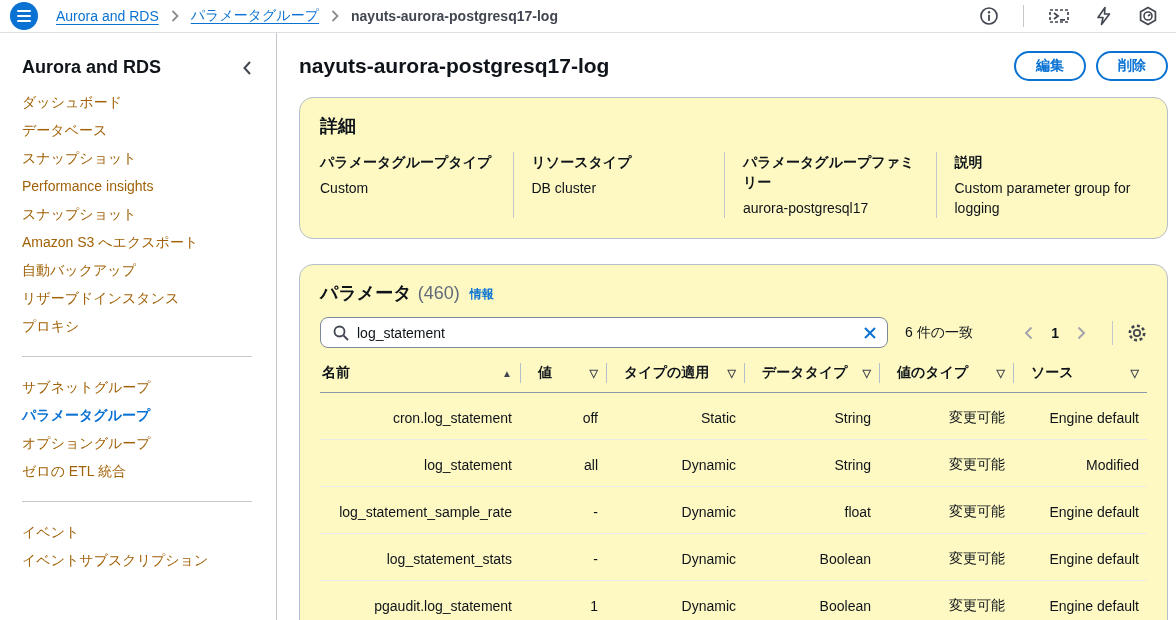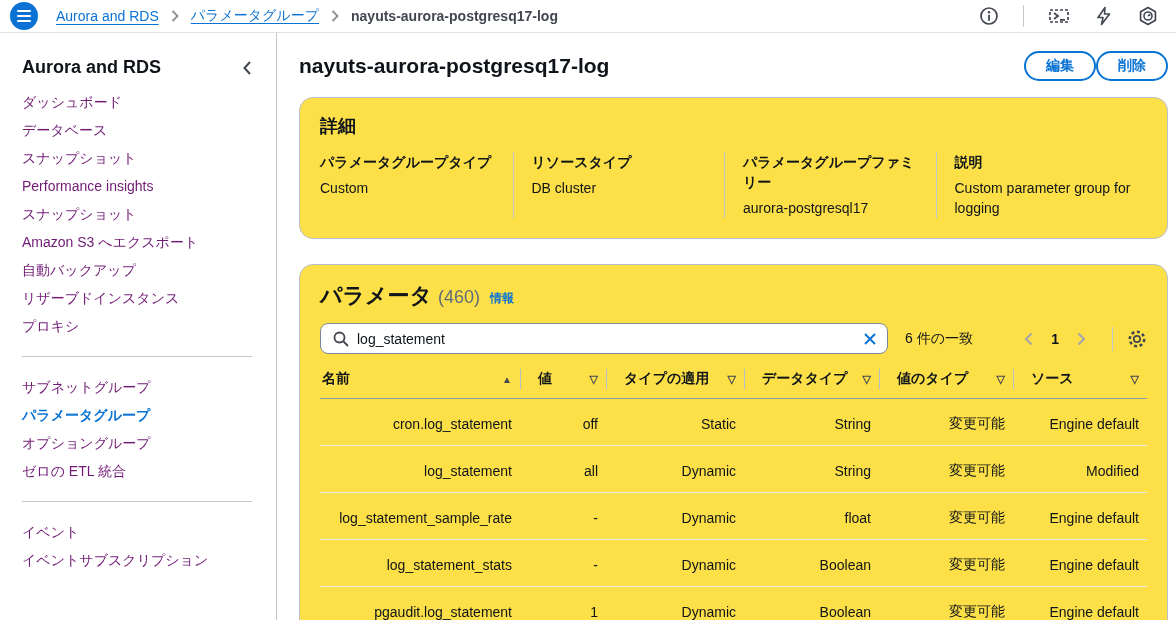--- a/index.html
+++ b/index.html
@@ -29,49 +29,49 @@
   .icon-btn { display:flex; align-items:center; justify-content:center; cursor:pointer; color:#424650; }
   
   .shell { display:flex; height:587px; }
   .sidebar {
     width:277px; flex:0 0 277px; border-right:1px solid #c6c6cd;
     padding:24px 24px 0 22px; overflow:hidden;
   }
   .side-head { display:flex; align-items:center; justify-content:space-between; margin-bottom:10px; }
   .side-title { font-size:18px; font-weight:700; }
   .side-collapse { cursor:pointer; display:flex; align-items:center; color:#424650; }
-  .nav-item { padding:5px 0; line-height:18px; color:#701a75; cursor:pointer; }
+  .nav-item { padding:5px 0; line-height:18px; color:#a16207; cursor:pointer; }
   .nav-item.active { color:#0972d3; font-weight:700; }
   .side-divider { border:none; border-top:1px solid #c6c6cd; margin:16px 0; }
   
   .main { flex:1 1 auto; padding:14px 8px 0 22px; overflow:hidden; }
   .page-header { display:flex; align-items:center; justify-content:space-between; margin:4px 0 16px; }
   .page-title { font-size:21px; font-weight:700; }
-  .actions { display:flex; gap:0; }
+  .actions { display:flex; gap:10px; }
   .btn {
     background:#fff; border:2px solid #0972d3; color:#0972d3; font-weight:700;
     font-size:14px; border-radius:16px; padding:4px 20px; cursor:pointer;
     font-family:"Liberation Sans", sans-serif;
   }
   .card {
-    border:1px solid #b6bec9; border-radius:14px; background:#fde047;
+    border:1px solid #b6bec9; border-radius:14px; background:#fef9c3;
     margin-bottom:25px;
   }
   
   .details-card { padding:16px 20px 20px; }
   .card-title { font-size:18px; font-weight:700; }
   .details-grid { display:flex; margin-top:14px; }
   .field { flex:1 1 0; padding-right:8px; }
   .field + .field { border-left:1px solid #c6c6cd; padding-left:18px; }
   .field-label { font-weight:700; margin-bottom:6px; line-height:20px; }
   .field-value { line-height:20px; }
   
   .params-card { padding:16px 20px 0; }
   .params-head { display:flex; align-items:baseline; }
-  .params-title { font-size:22px; font-weight:700; }
+  .params-title { font-size:18px; font-weight:700; }
   .params-count { font-size:18px; font-weight:400; color:#5f6b7a; margin-left:6px; }
   .info-link { font-size:12px; font-weight:700; color:#0972d3; margin-left:10px; cursor:pointer; position:relative; top:-1px; }
   .toolbar { display:flex; align-items:center; margin:12px 0 6px; }
   .searchbox {
     width:568px; height:31px; border:1px solid #7d8998; border-radius:8px;
     display:flex; align-items:center; padding:0 10px 0 12px; gap:8px; background:#fff;
   }
   .searchbox input {
     border:none; outline:none; flex:1 1 auto; font-size:14px; color:#0f141a;
     font-family:"Liberation Sans", sans-serif; background:transparent; padding:0;

